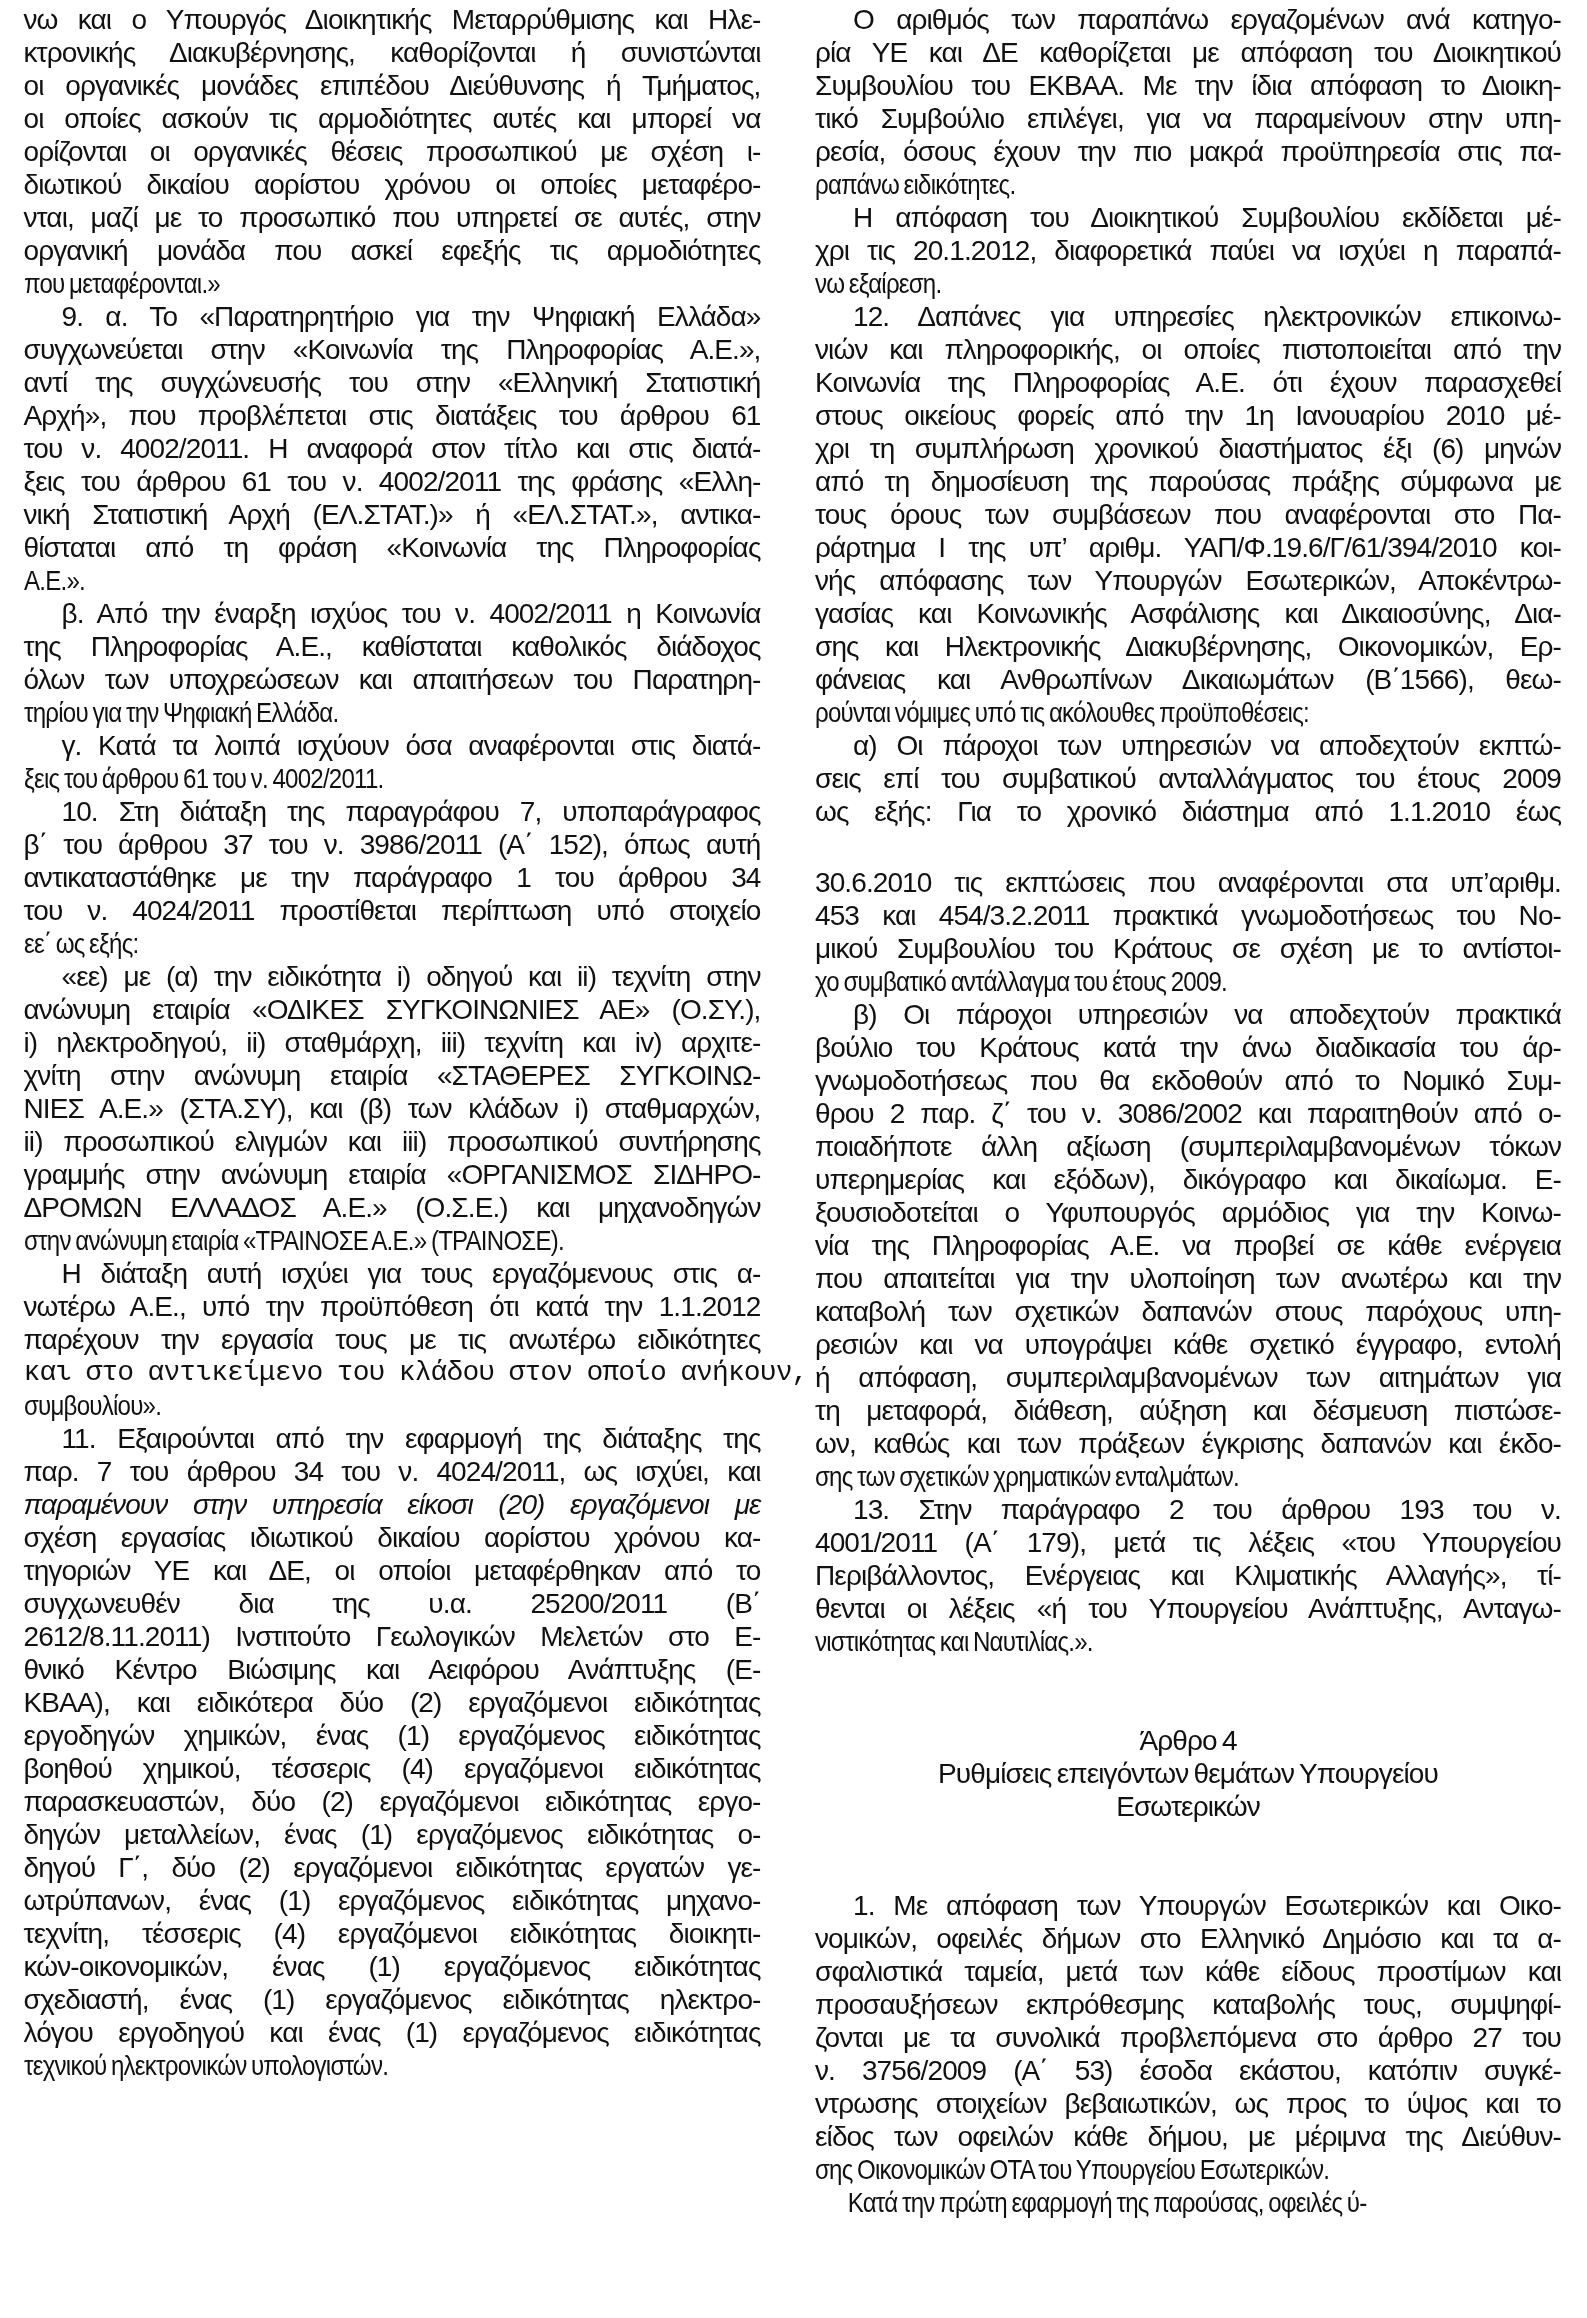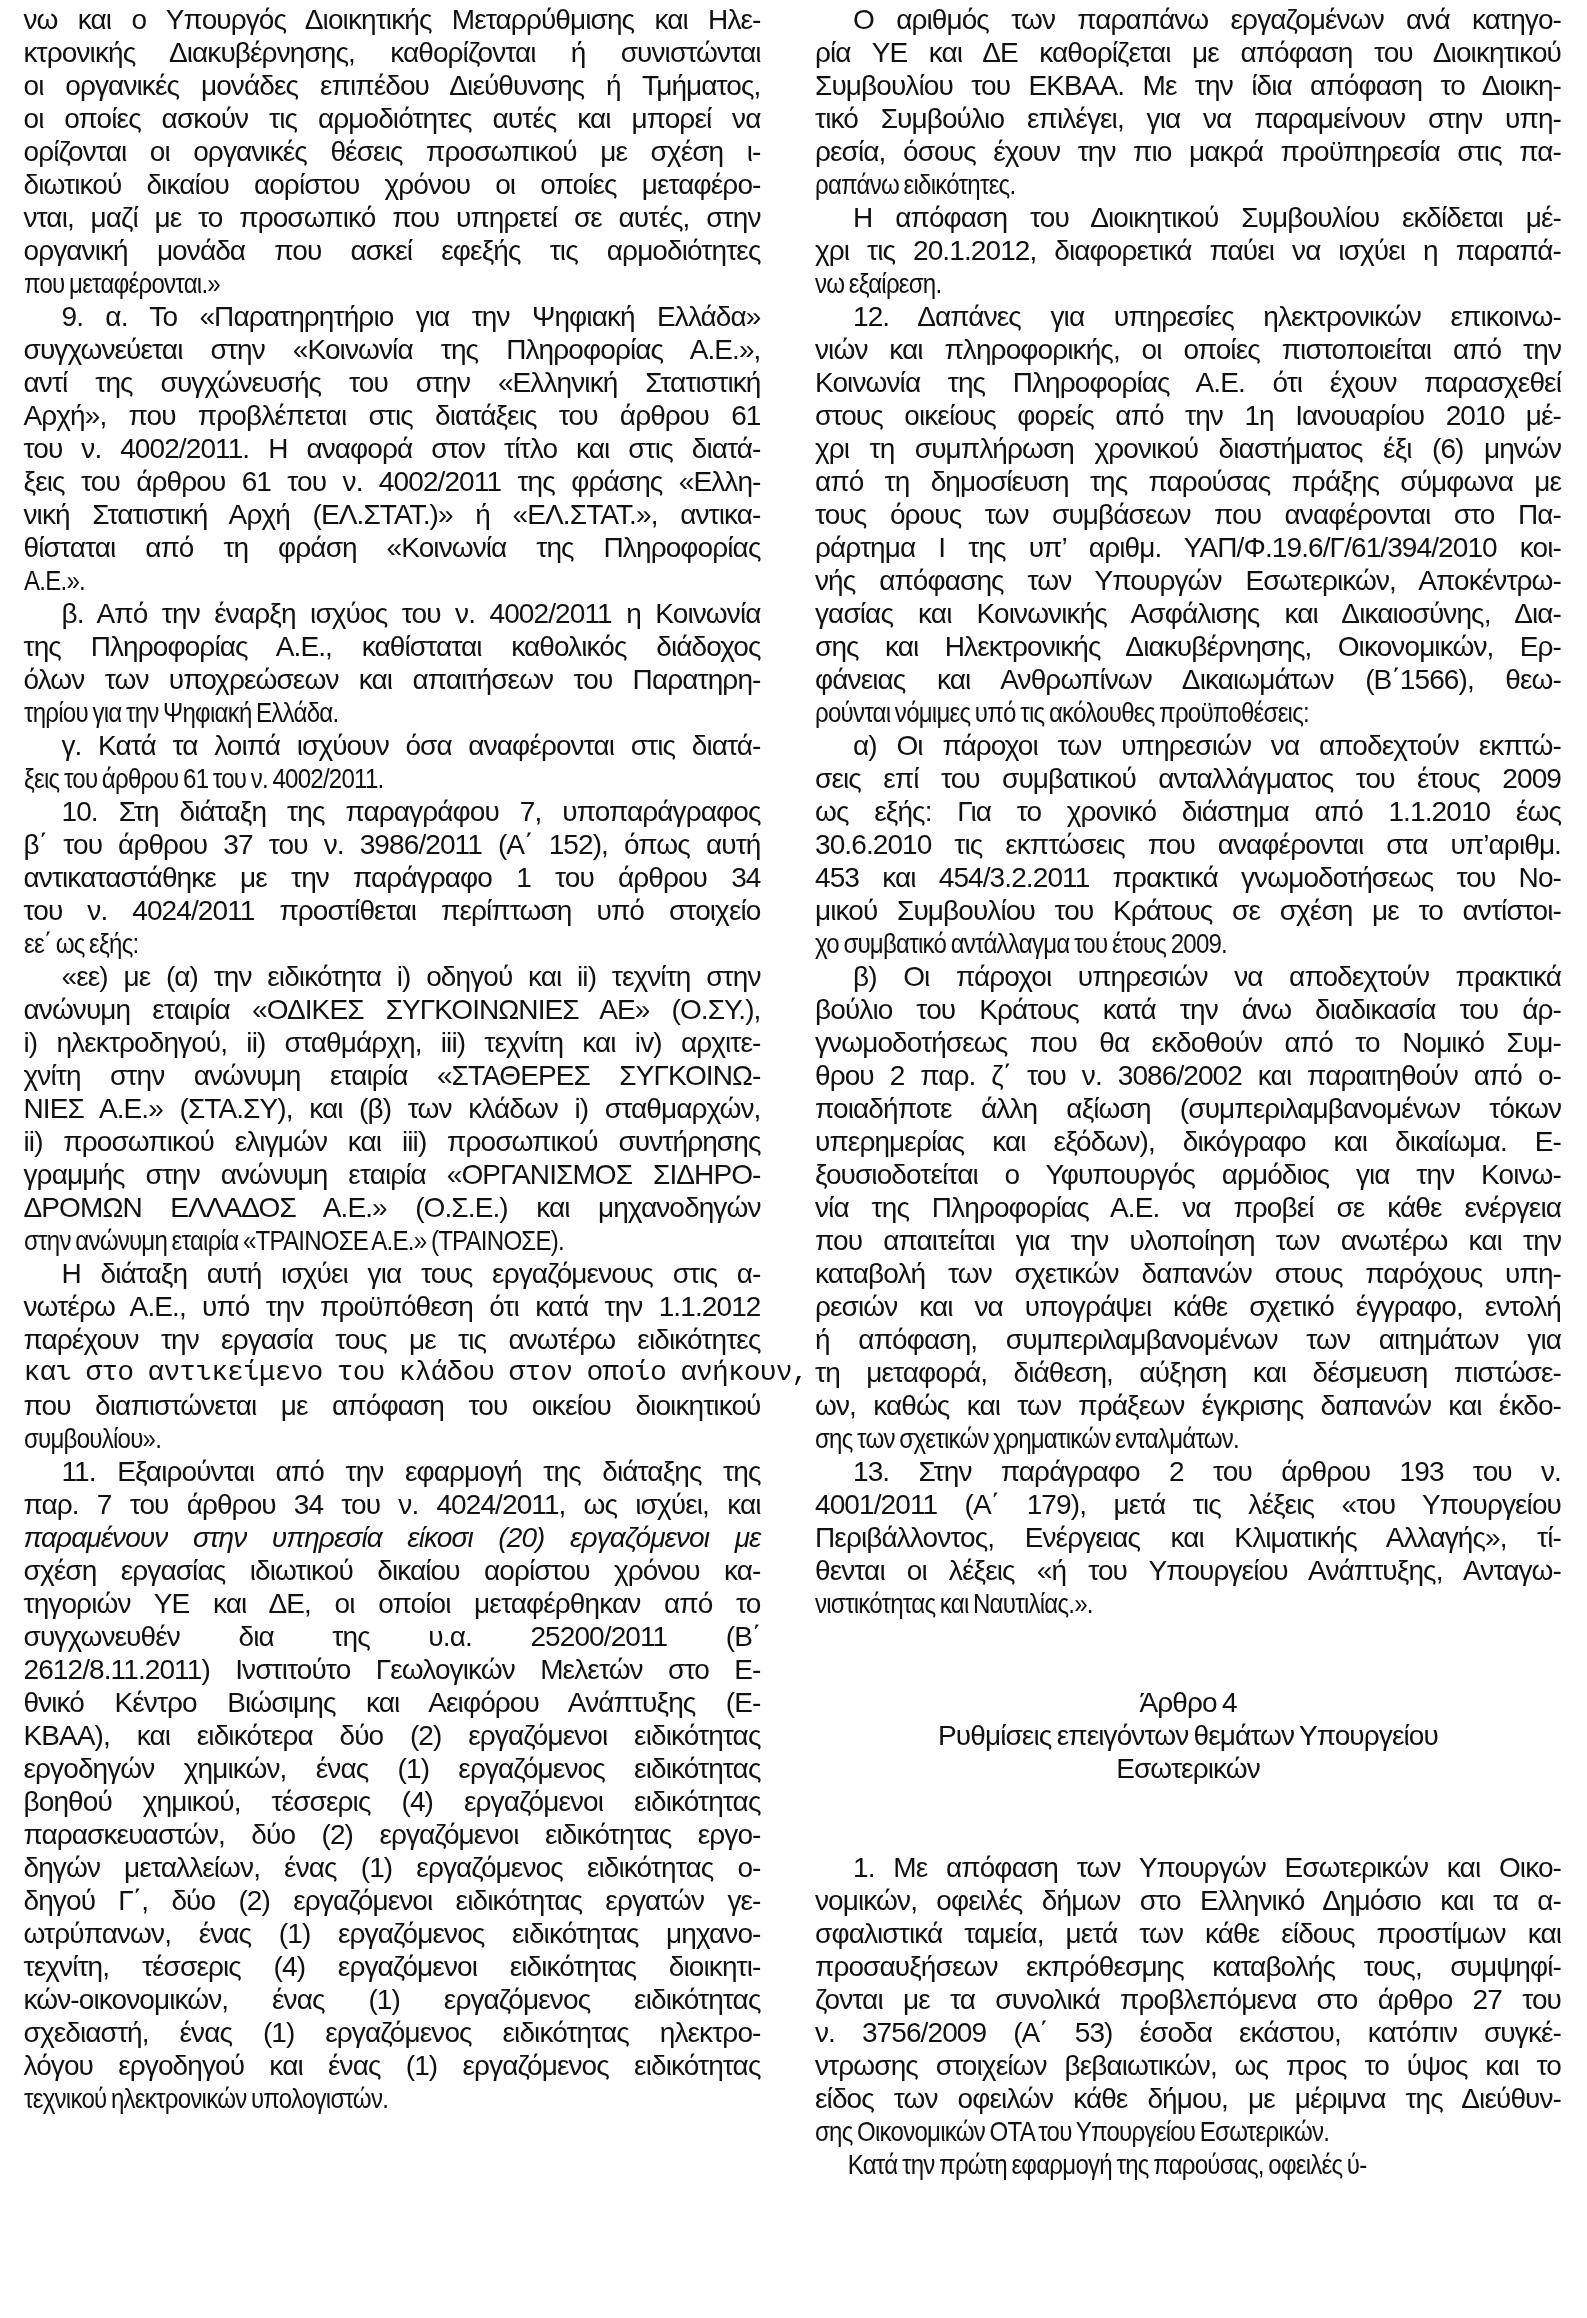--- a/index.html
+++ b/index.html
@@ -80,21 +80,20 @@
         <div class="line" style="text-align: justify; text-align-last: justify; display: block;">ii) προσωπικού ελιγμών και iii) προσωπικού συντήρησης</div>
         <div class="line" style="text-align: justify; text-align-last: justify; display: block;">γραμμής στην ανώνυμη εταιρία «ΟΡΓΑΝΙΣΜΟΣ ΣΙΔΗΡΟ-</div>
         <div class="line" style="text-align: justify; text-align-last: justify; display: block;">ΔΡΟΜΩΝ ΕΛΛΑΔΟΣ Α.Ε.» (Ο.Σ.Ε.) και μηχανοδηγών</div>
         <div class="line last" style="text-align: left; text-align-last: left; display: block; transform: scaleX(0.86); width: 856px;">στην ανώνυμη εταιρία «ΤΡΑΙΝΟΣΕ Α.Ε.» (ΤΡΑΙΝΟΣΕ).</div>
       </div>
       <div class="para">
         <div class="line indent" style="text-align: justify; text-align-last: justify; display: block;">Η διάταξη αυτή ισχύει για τους εργαζόμενους στις α-</div>
         <div class="line" style="text-align: justify; text-align-last: justify; display: block;">νωτέρω Α.Ε., υπό την προϋπόθεση ότι κατά την 1.1.2012</div>
         <div class="line" style="text-align: justify; text-align-last: justify; display: block;">παρέχουν την εργασία τους με τις ανωτέρω ειδικότητες</div>
         <div class="line" style="text-align: justify; text-align-last: justify; display: block; font-family: Liberation Mono, monospace;">και στο αντικείμενο του κλάδου στον οποίο ανήκουν,</div>
-        <div class="line" style="text-align: justify; text-align-last: justify; display: block;">που διαπιστώνεται με απόφαση του οικείου διοικητικού</div>
         <div class="line last" style="text-align: left; text-align-last: left; display: block; transform: scaleX(0.86); width: 856px;">συμβουλίου».</div>
       </div>
       <div class="para">
         <div class="line indent" style="text-align: justify; text-align-last: justify; display: block;">11. Εξαιρούνται από την εφαρμογή της διάταξης της</div>
         <div class="line" style="text-align: justify; text-align-last: justify; display: block;">παρ. 7 του άρθρου 34 του ν. 4024/2011, ως ισχύει, και</div>
         <div class="line" style="text-align: justify; text-align-last: justify; display: block; font-style: italic;">παραμένουν στην υπηρεσία είκοσι (20) εργαζόμενοι με</div>
         <div class="line" style="text-align: justify; text-align-last: justify; display: block;">σχέση εργασίας ιδιωτικού δικαίου αορίστου χρόνου κα-</div>
         <div class="line" style="text-align: justify; text-align-last: justify; display: block;">τηγοριών ΥΕ και ΔΕ, οι οποίοι μεταφέρθηκαν από το</div>
         <div class="line" style="text-align: justify; text-align-last: justify; display: block;">συγχωνευθέν δια της υ.α. 25200/2011 (Β΄</div>
         <div class="line" style="text-align: justify; text-align-last: justify; display: block;">2612/8.11.2011) Ινστιτούτο Γεωλογικών Μελετών στο Ε-</div>
@@ -139,21 +138,21 @@
         <div class="line" style="text-align: justify; text-align-last: justify; display: block;">νής απόφασης των Υπουργών Εσωτερικών, Αποκέντρω-</div>
         <div class="line" style="text-align: justify; text-align-last: justify; display: block;">γασίας και Κοινωνικής Ασφάλισης και Δικαιοσύνης, Δια-</div>
         <div class="line" style="text-align: justify; text-align-last: justify; display: block;">σης και Ηλεκτρονικής Διακυβέρνησης, Οικονομικών, Ερ-</div>
         <div class="line" style="text-align: justify; text-align-last: justify; display: block;">φάνειας και Ανθρωπίνων Δικαιωμάτων (Β΄1566), θεω-</div>
         <div class="line last" style="text-align: left; text-align-last: left; display: block; transform: scaleX(0.86); width: 867px;">ρούνται νόμιμες υπό τις ακόλουθες προϋποθέσεις:</div>
       </div>
       <div class="para">
         <div class="line indent" style="text-align: justify; text-align-last: justify; display: block;">α) Οι πάροχοι των υπηρεσιών να αποδεχτούν εκπτώ-</div>
         <div class="line" style="text-align: justify; text-align-last: justify; display: block;">σεις επί του συμβατικού ανταλλάγματος του έτους 2009</div>
         <div class="line" style="text-align: justify; text-align-last: justify; display: block;">ως εξής: Για το χρονικό διάστημα από 1.1.2010 έως</div>
-        <div class="line" style="text-align: justify; text-align-last: justify; display: block;">30.6.2010 τις εκπτώσεις που αναφέρονται στα υπ’αριθμ.</div>
+        <div class="line" style="text-align: justify; text-align-last: justify; display: block; margin-top: 38px;">30.6.2010 τις εκπτώσεις που αναφέρονται στα υπ’αριθμ.</div>
         <div class="line" style="text-align: justify; text-align-last: justify; display: block;">453 και 454/3.2.2011 πρακτικά γνωμοδοτήσεως του Νο-</div>
         <div class="line" style="text-align: justify; text-align-last: justify; display: block;">μικού Συμβουλίου του Κράτους σε σχέση με το αντίστοι-</div>
         <div class="line last" style="text-align: left; text-align-last: left; display: block; transform: scaleX(0.86); width: 867px;">χο συμβατικό αντάλλαγμα του έτους 2009.</div>
       </div>
       <div class="para">
         <div class="line indent" style="text-align: justify; text-align-last: justify; display: block;">β) Οι πάροχοι υπηρεσιών να αποδεχτούν πρακτικά</div>
         <div class="line" style="text-align: justify; text-align-last: justify; display: block;">βούλιο του Κράτους κατά την άνω διαδικασία του άρ-</div>
         <div class="line" style="text-align: justify; text-align-last: justify; display: block;">γνωμοδοτήσεως που θα εκδοθούν από το Νομικό Συμ-</div>
         <div class="line" style="text-align: justify; text-align-last: justify; display: block;">θρου 2 παρ. ζ΄ του ν. 3086/2002 και παραιτηθούν από ο-</div>
         <div class="line" style="text-align: justify; text-align-last: justify; display: block;">ποιαδήποτε άλλη αξίωση (συμπεριλαμβανομένων τόκων</div>

